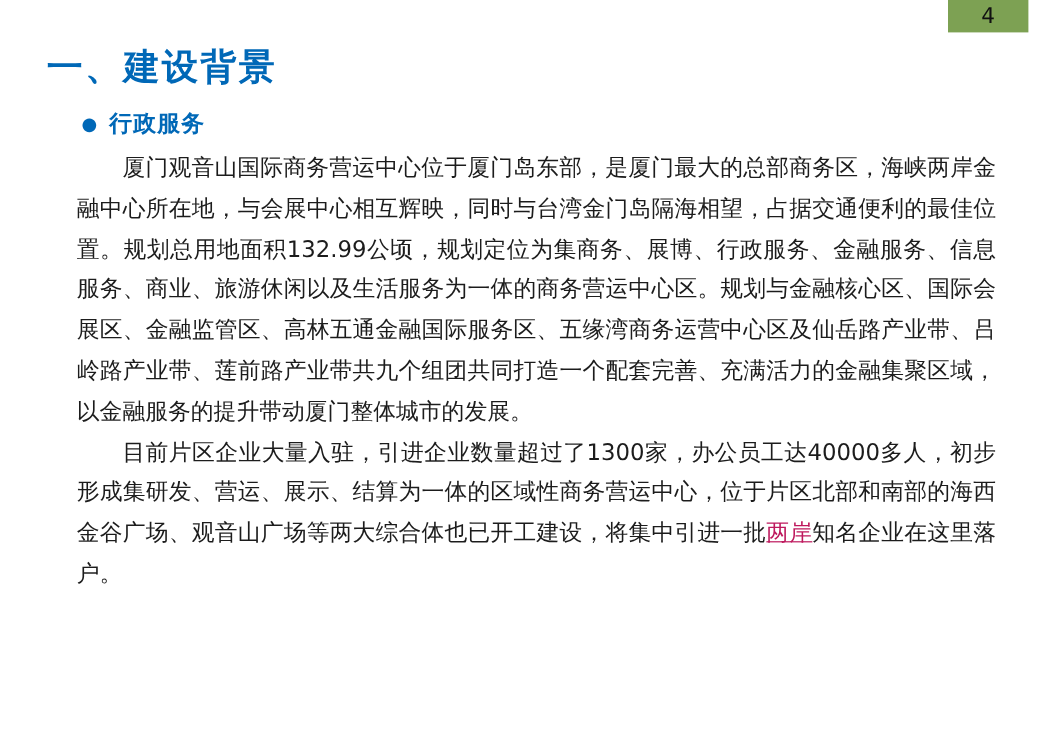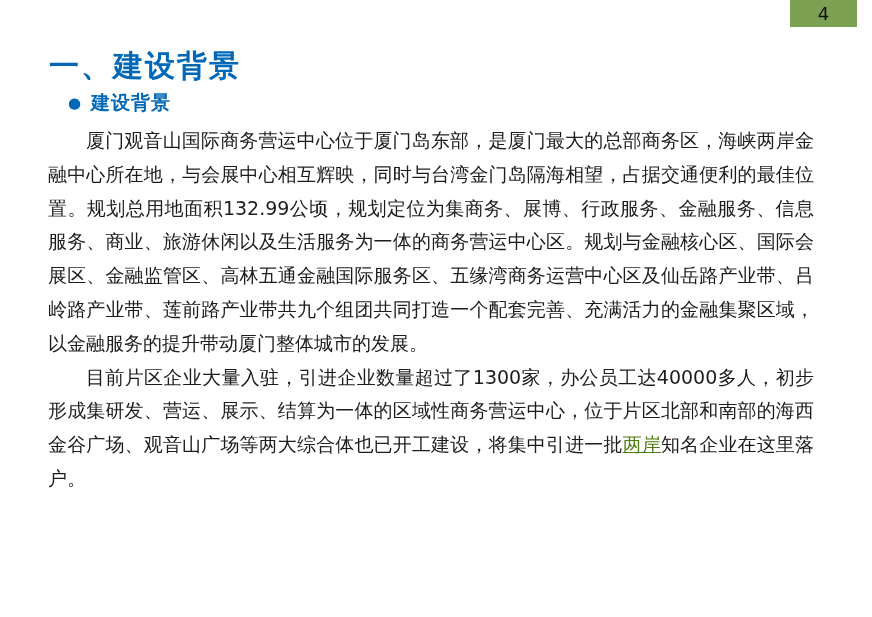--- a/index.html
+++ b/index.html
@@ -26,21 +26,21 @@
     align-items: center;
     justify-content: center;
     color: #111111;
     font-size: 18px;
     line-height: 27px;
   }
   .title {
     position: absolute;
     left: 35px;
     top: 32px;
-    margin: 14px;
+    margin: 4px;
     color: #0068b7;
     font-size: 30px;
     font-weight: bold;
     letter-spacing: 2px;
     white-space: nowrap;
   }
   .section-heading {
     position: absolute;
     left: 68px;
     top: 90px;
@@ -53,53 +53,53 @@
     font-size: 15px;
     margin-right: 10px;
     line-height: 1;
   }
   .section-heading .heading-text {
     font-size: 19px;
     letter-spacing: 1px;
   }
   .body-text {
     position: absolute;
-    left: 48px;
+    left: 64px;
     top: 124px;
     width: 766px;
     color: #1c1c1c;
     font-size: 19px;
     line-height: 33.8px;
     text-align: justify;
     text-justify: inter-ideograph;
   }
   .body-text p {
     margin: 0;
     text-indent: 2em;
   }
   .link {
-    color: #4d7c0f;
+    color: #be185d;
     text-decoration: underline;
     cursor: pointer;
   }
 </style>
 </head>
 <body>
 
 <div class="slide">
 
   <div class="page-badge">
     <span>4</span>
   </div>
 
   <h1 class="title">一、建设背景</h1>
 
   <div class="section-heading">
     <span class="bullet">●</span>
-    <span class="heading-text">建设背景</span>
+    <span class="heading-text">行政服务</span>
   </div>
 
   <div class="body-text">
     <p>厦门观音山国际商务营运中心位于厦门岛东部，是厦门最大的总部商务区，海峡两岸金融中心所在地，与会展中心相互辉映，同时与台湾金门岛隔海相望，占据交通便利的最佳位置。规划总用地面积132.99公顷，规划定位为集商务、展博、行政服务、金融服务、信息服务、商业、旅游休闲以及生活服务为一体的商务营运中心区。规划与金融核心区、国际会展区、金融监管区、高林五通金融国际服务区、五缘湾商务运营中心区及仙岳路产业带、吕岭路产业带、莲前路产业带共九个组团共同打造一个配套完善、充满活力的金融集聚区域，以金融服务的提升带动厦门整体城市的发展。</p>
     <p><span>目前片区企业大量入驻，引进企业数量超过了1300家，办公员工达40000多人，初步形成集研发、营运、展示、结算为一体的区域性商务营运中心，位于片区北部和南部的海西金谷广场、观音山广场等两大综合体也已开工建设，将集中引进一批</span><a class="link" href="#">两岸</a><span>知名企业在这里落户。</span></p>
   </div>
 
 </div>
 
 </body></html>

